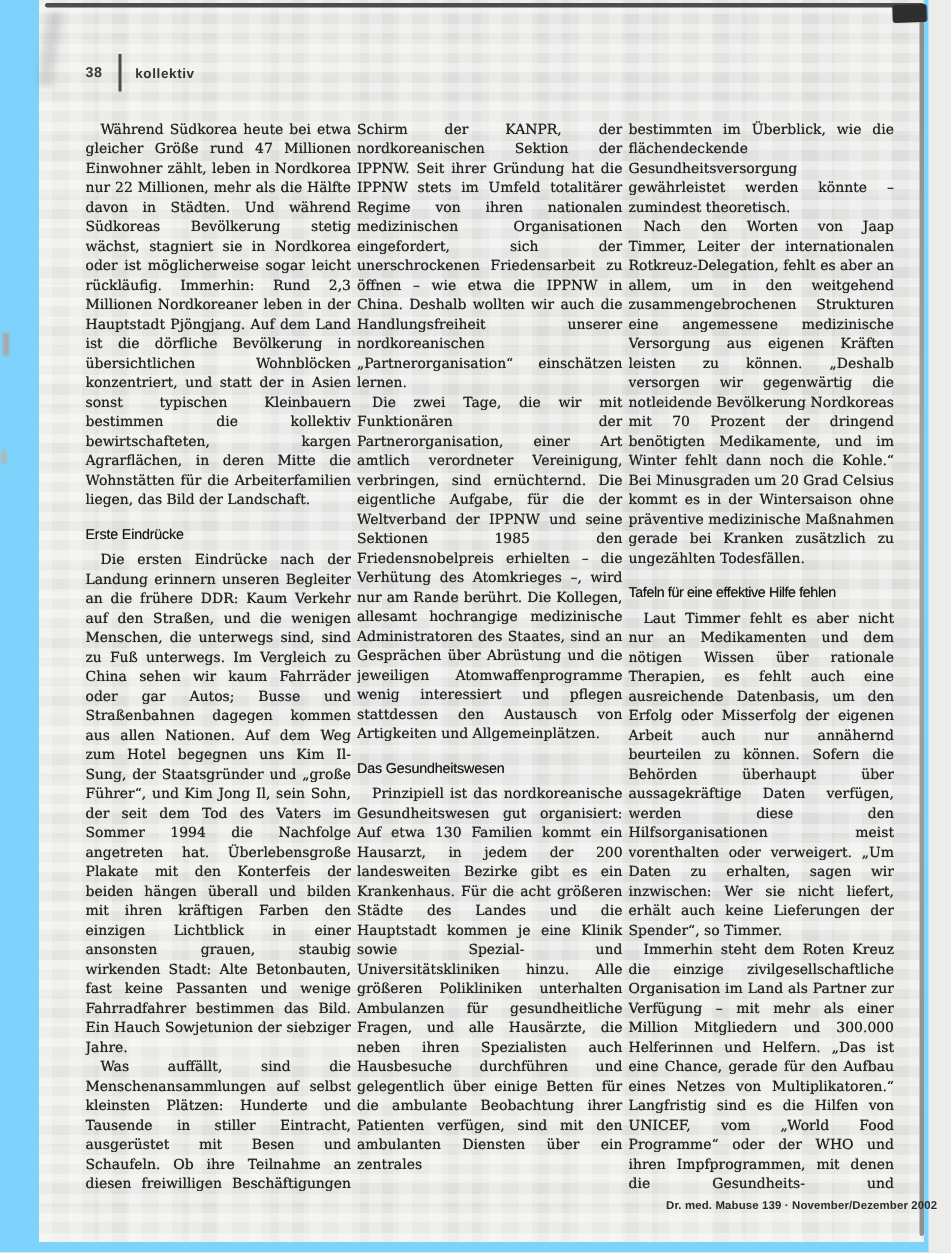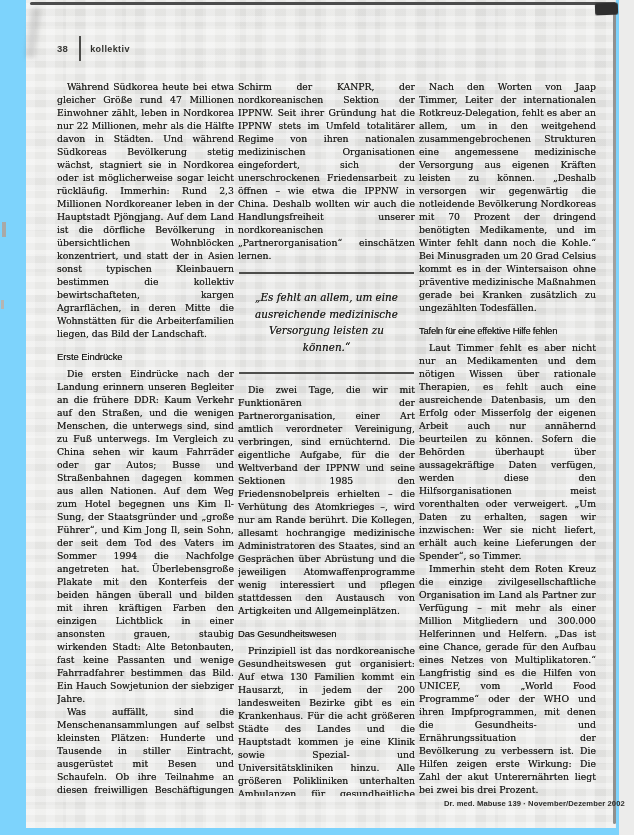--- a/index.html
+++ b/index.html
@@ -106,27 +106,27 @@
     <div class="col">
       <p class="ind">Während Südkorea heute bei etwa gleicher Größe rund 47 Millionen Einwohner zählt, leben in Nordkorea nur 22 Millionen, mehr als die Hälfte davon in Städten. Und während Südkoreas Bevölkerung stetig wächst, stagniert sie in Nordkorea oder ist möglicherweise sogar leicht rückläufig. Immerhin: Rund 2,3 Millionen Nordkoreaner leben in der Hauptstadt Pjöngjang. Auf dem Land ist die dörfliche Bevölkerung in übersichtlichen Wohnblöcken konzentriert, und statt der in Asien sonst typischen Kleinbauern bestimmen die kollektiv bewirtschafteten, kargen Agrarflächen, in deren Mitte die Wohnstätten für die Arbeiterfamilien liegen, das Bild der Landschaft.</p>
       <h3>Erste Eindrücke</h3>
       <p class="ind">Die ersten Eindrücke nach der Landung erinnern unseren Begleiter an die frühere DDR: Kaum Verkehr auf den Straßen, und die wenigen Menschen, die unterwegs sind, sind zu Fuß unterwegs. Im Vergleich zu China sehen wir kaum Fahrräder oder gar Autos; Busse und Straßenbahnen dagegen kommen aus allen Nationen. Auf dem Weg zum Hotel begegnen uns Kim Il-Sung, der Staatsgründer und „große Führer“, und Kim Jong Il, sein Sohn, der seit dem Tod des Vaters im Sommer 1994 die Nachfolge angetreten hat. Überlebensgroße Plakate mit den Konterfeis der beiden hängen überall und bilden mit ihren kräftigen Farben den einzigen Lichtblick in einer ansonsten grauen, staubig wirkenden Stadt: Alte Betonbauten, fast keine Passanten und wenige Fahrradfahrer bestimmen das Bild. Ein Hauch Sowjetunion der siebziger Jahre.</p>
       <p class="ind">Was auffällt, sind die Menschenansammlungen auf selbst kleinsten Plätzen: Hunderte und Tausende in stiller Eintracht, ausgerüstet mit Besen und Schaufeln. Ob ihre Teilnahme an diesen freiwilligen Beschäftigungen vielleicht doch auch mit den Tafeln zusammenhängt, die überall im Viertel in diesem Sommer hängen: zum 57. Jahrestag der antikolonialistischen Befreiung 1945?</p>
 
     </div>
 
     <div class="col">
       <p>Schirm der KANPR, der nordkoreanischen Sektion der IPPNW. Seit ihrer Gründung hat die IPPNW stets im Umfeld totalitärer Regime von ihren nationalen medizinischen Organisationen eingefordert, sich der unerschrockenen Friedensarbeit zu öffnen – wie etwa die IPPNW in China. Deshalb wollten wir auch die Handlungsfreiheit unserer nordkoreanischen „Partnerorganisation“ einschätzen lernen.</p>
-      <div class="pull-quote">„Es fehlt an allem, um eine ausreichende medizinische Versorgung leisten zu können.“</div>
       <p class="ind">Die zwei Tage, die wir mit Funktionären der Partnerorganisation, einer Art amtlich verordneter Vereinigung, verbringen, sind ernüchternd. Die eigentliche Aufgabe, für die der Weltverband der IPPNW und seine Sektionen 1985 den Friedensnobelpreis erhielten – die Verhütung des Atomkrieges –, wird nur am Rande berührt. Die Kollegen, allesamt hochrangige medizinische Administratoren des Staates, sind an Gesprächen über Abrüstung und die jeweiligen Atomwaffenprogramme wenig interessiert und pflegen stattdessen den Austausch von Artigkeiten und Allgemeinplätzen.</p>
       <h3>Das Gesundheitswesen</h3>
       <p class="ind">Prinzipiell ist das nordkoreanische Gesundheitswesen gut organisiert: Auf etwa 130 Familien kommt ein Hausarzt, in jedem der 200 landesweiten Bezirke gibt es ein Krankenhaus. Für die acht größeren Städte des Landes und die Hauptstadt kommen je eine Klinik sowie Spezial- und Universitätskliniken hinzu. Alle größeren Polikliniken unterhalten Ambulanzen für gesundheitliche Fragen, und alle Hausärzte, die neben ihren Spezialisten auch Hausbesuche durchführen und gelegentlich über einige Betten für die ambulante Beobachtung ihrer Patienten verfügen, sind mit den ambulanten Diensten über ein zentrales</p>
     </div>
 
     <div class="col">
+      <p>bestimmten im Überblick, wie die flächendeckende Gesundheitsversorgung gewährleistet werden könnte – zumindest theoretisch.</p>
       <p class="ind">Nach den Worten von Jaap Timmer, Leiter der internationalen Rotkreuz-Delegation, fehlt es aber an allem, um in den weitgehend zusammengebrochenen Strukturen eine angemessene medizinische Versorgung aus eigenen Kräften leisten zu können. „Deshalb versorgen wir gegenwärtig die notleidende Bevölkerung Nordkoreas mit 70 Prozent der dringend benötigten Medikamente, und im Winter fehlt dann noch die Kohle.“ Bei Minusgraden um 20 Grad Celsius kommt es in der Wintersaison ohne präventive medizinische Maßnahmen gerade bei Kranken zusätzlich zu ungezählten Todesfällen.</p>
       <h3 class="tight">Tafeln für eine effektive Hilfe fehlen</h3>
       <p class="ind">Laut Timmer fehlt es aber nicht nur an Medikamenten und dem nötigen Wissen über rationale Therapien, es fehlt auch eine ausreichende Datenbasis, um den Erfolg oder Misserfolg der eigenen Arbeit auch nur annähernd beurteilen zu können. Sofern die Behörden überhaupt über aussagekräftige Daten verfügen, werden diese den Hilfsorganisationen meist vorenthalten oder verweigert. „Um Daten zu erhalten, sagen wir inzwischen: Wer sie nicht liefert, erhält auch keine Lieferungen der Spender“, so Timmer.</p>
       <p class="ind">Immerhin steht dem Roten Kreuz die einzige zivilgesellschaftliche Organisation im Land als Partner zur Verfügung – mit mehr als einer Million Mitgliedern und 300.000 Helferinnen und Helfern. „Das ist eine Chance, gerade für den Aufbau eines Netzes von Multiplikatoren.“ Langfristig sind es die Hilfen von UNICEF, vom „World Food Programme“ oder der WHO und ihren Impfprogrammen, mit denen die Gesundheits- und Ernährungssituation der Bevölkerung zu verbessern ist. Die Hilfen zeigen erste Wirkung: Die Zahl der akut Unterernährten liegt bei zwei bis drei Prozent.</p>
 
     </div>
 
   </div>
 
   <div class="page-footer">Dr. med. Mabuse 139 · November/Dezember 2002</div>

